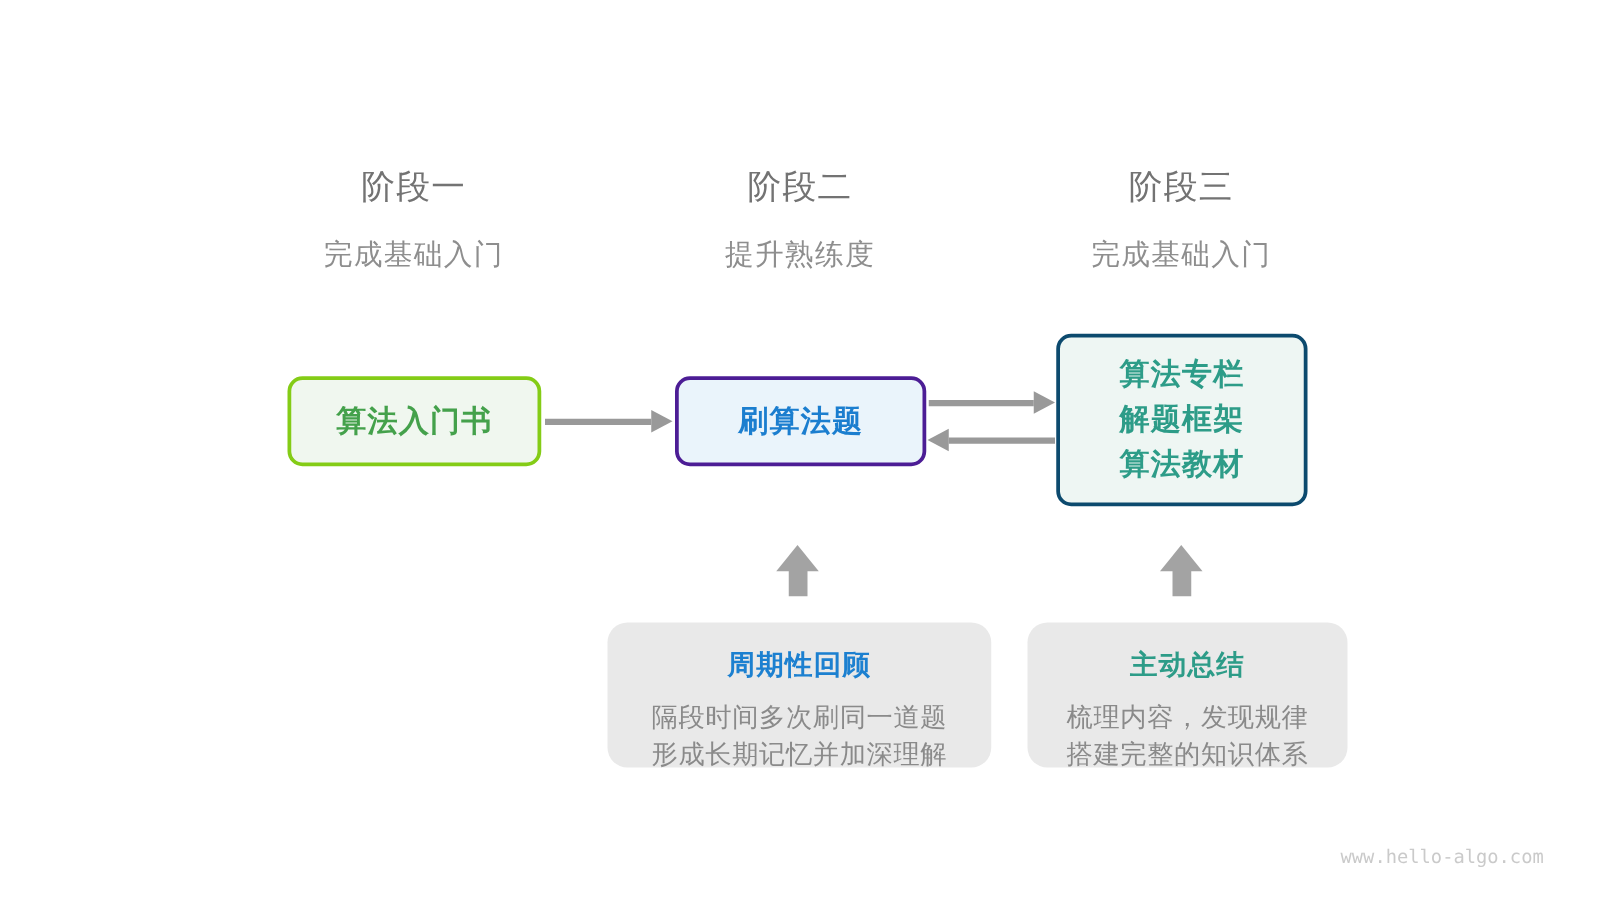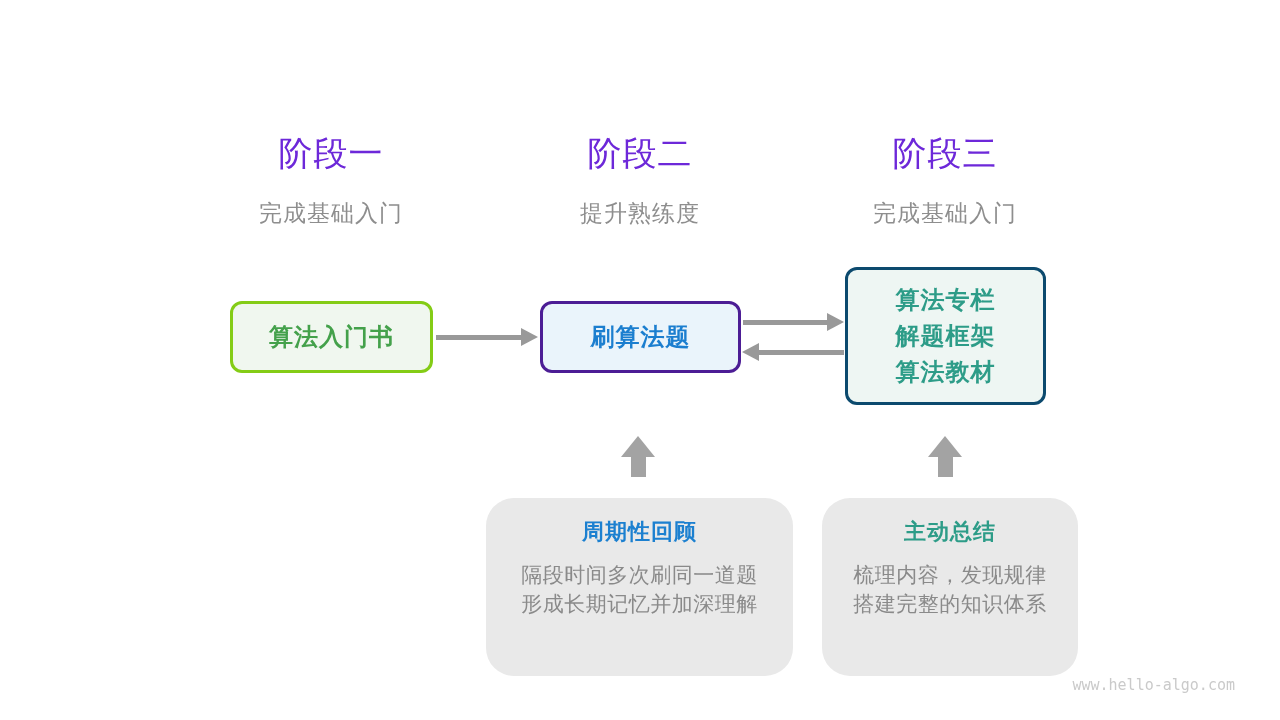--- a/index.html
+++ b/index.html
@@ -10,22 +10,22 @@
     height: 720px;
     background: #ffffff;
     overflow: hidden;
     font-family: "Liberation Sans", "DejaVu Sans", sans-serif;
   }
 
   
   .stage-header { position: absolute; width: 320px; text-align: center; }
   .stage-header .stage-label {
     display: block;
-    font-size: 34px;
-    color: #6d28d9;
+    font-size: 27px;
+    color: #737373;
     letter-spacing: 1px;
   }
   .stage-header .stage-subtitle {
     display: block;
     margin-top: 21px;
     font-size: 23px;
     font-weight: normal;
     color: #8e8e8e;
     letter-spacing: 1px;
   }
@@ -90,23 +90,23 @@
   .up-stem { position: absolute; width: 15px; height: 21px; background: #a3a3a3; }
   #up-arrow-review-head  { left: 621px; top: 436px; }
   #up-arrow-review-stem  { left: 631px; top: 456px; }
   #up-arrow-summary-head { left: 928px; top: 436px; }
   #up-arrow-summary-stem { left: 938px; top: 456px; }
 
   
   .note {
     position: absolute;
     top: 498px;
-    height: 178px;
+    height: 116px;
     background: #e9e9e9;
-    border-radius: 28px;
+    border-radius: 16px;
     text-align: center;
   }
   #note-periodic-review { left: 486px; width: 307px; }
   #note-active-summary  { left: 822px; width: 256px; }
   .note-title {
     display: block;
     margin-top: 19px;
     font-size: 22px;
     font-weight: bold;
     letter-spacing: 1px;

